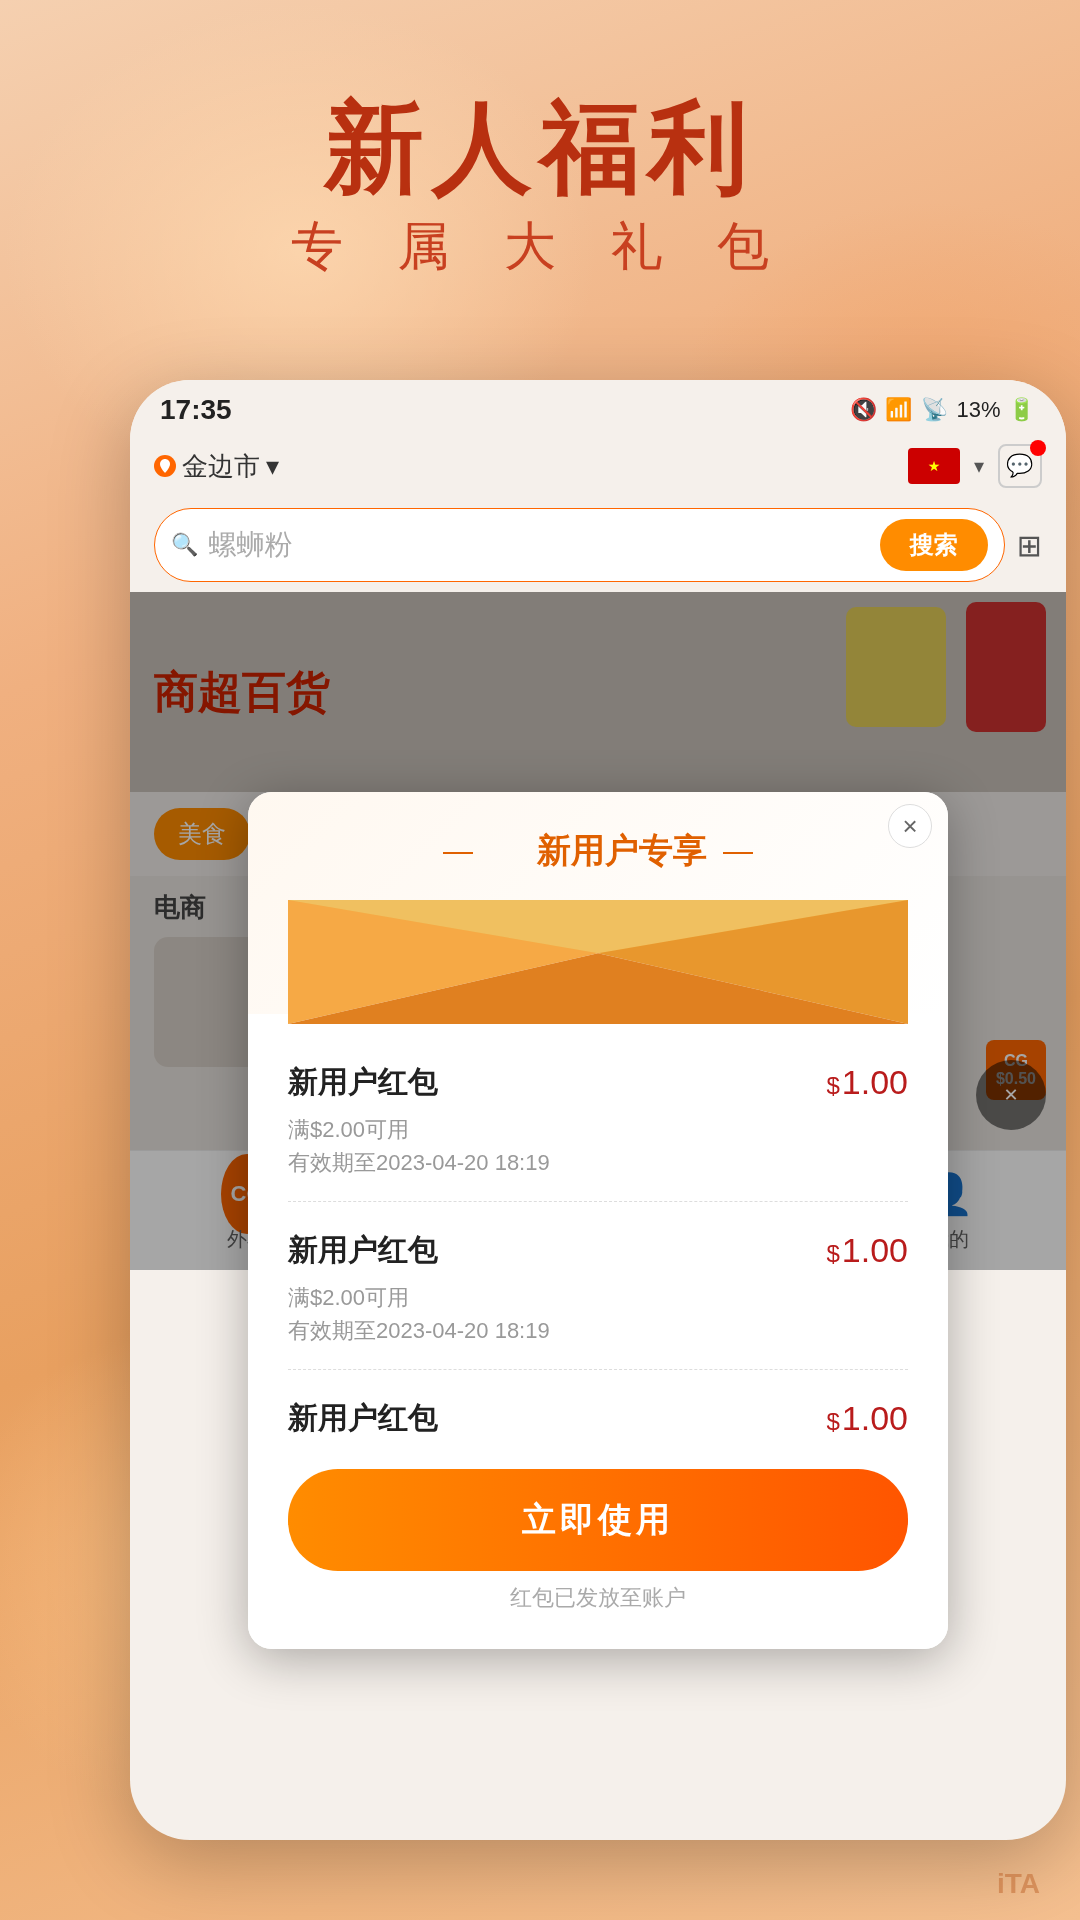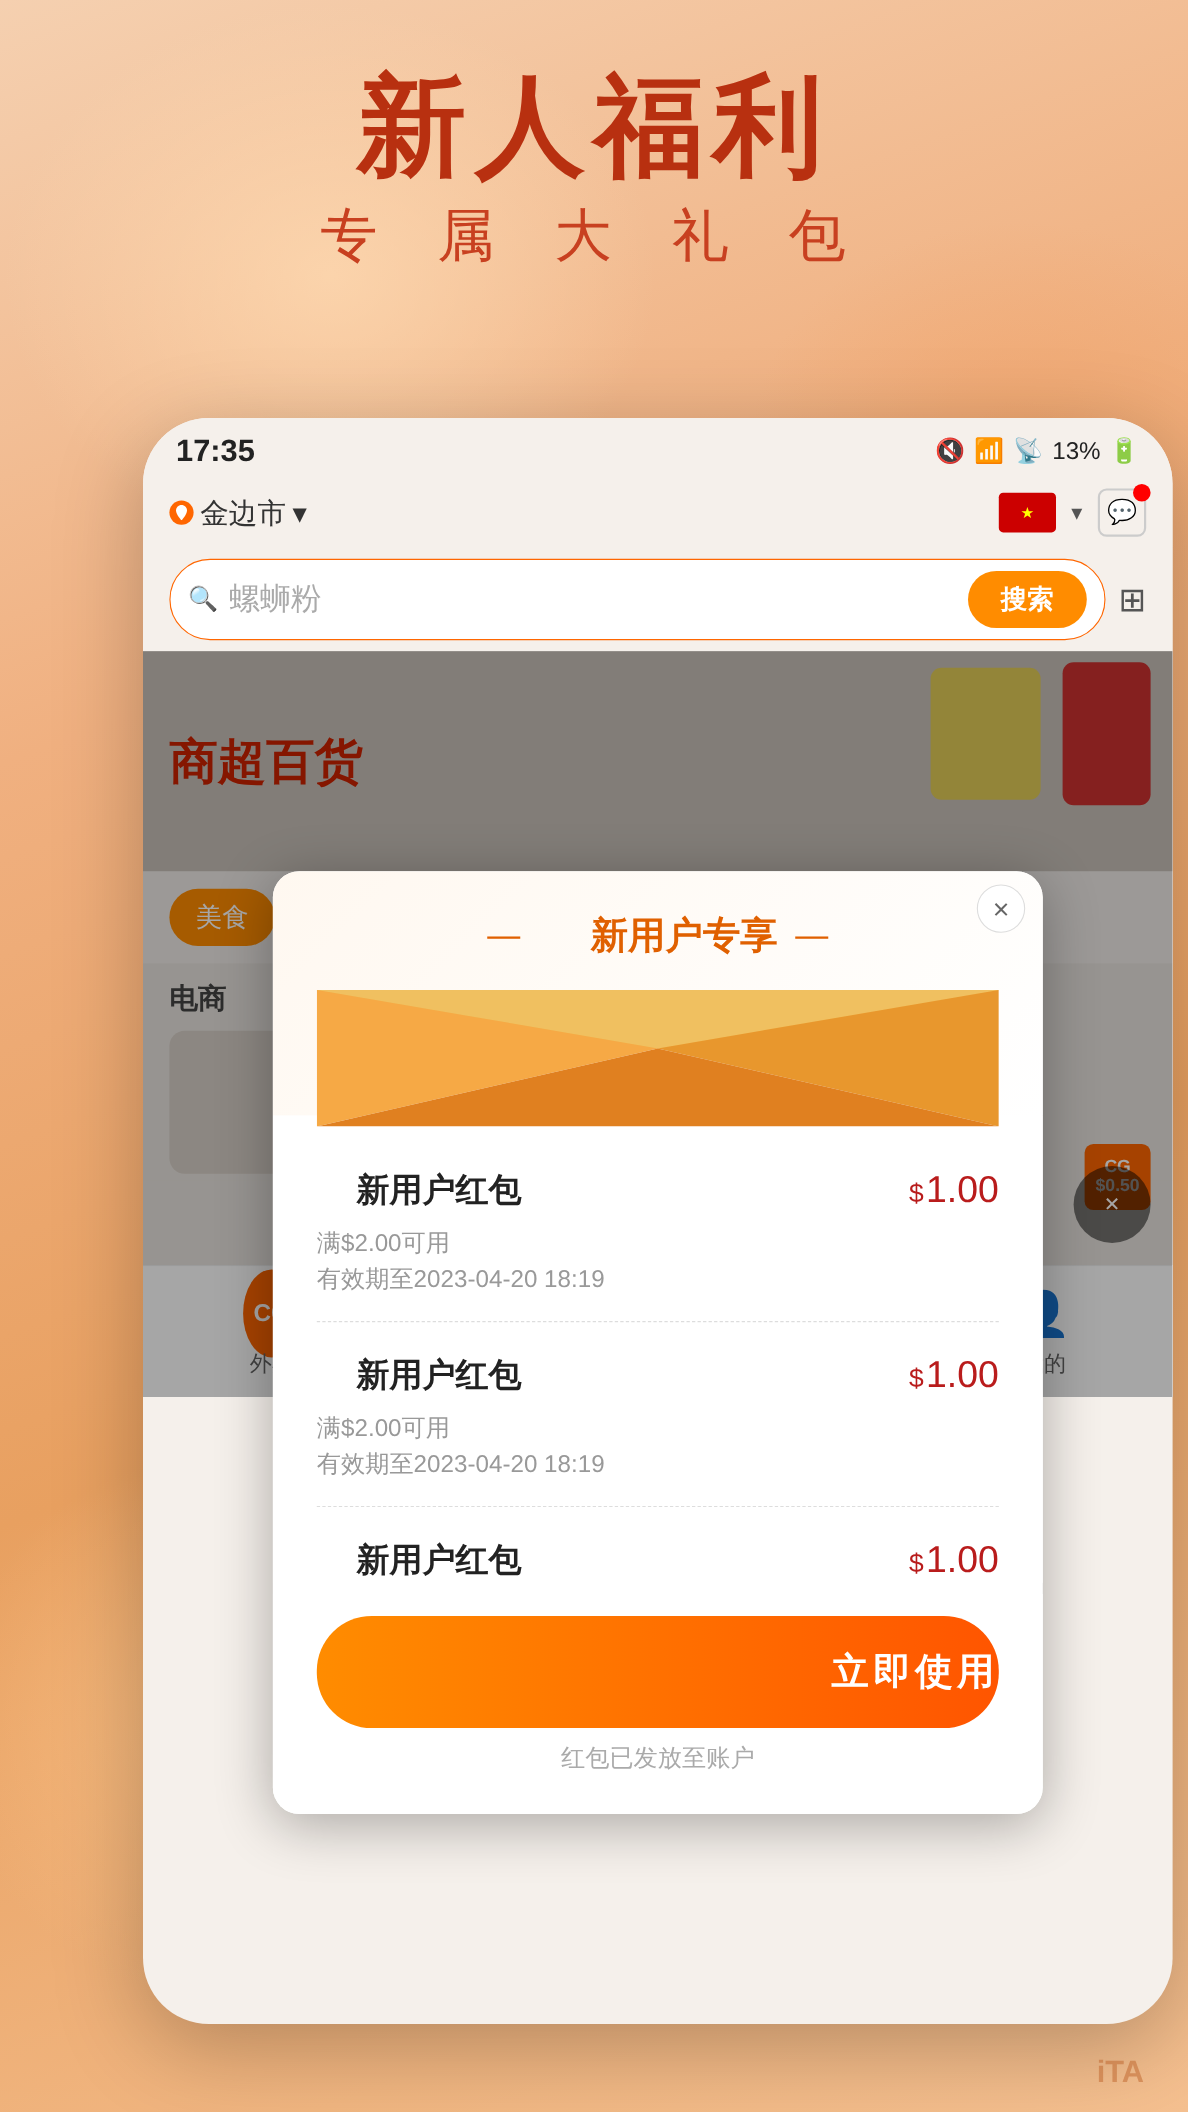--- a/index.html
+++ b/index.html
@@ -43,20 +43,21 @@
       left: 0; right: 0;
       text-align: center;
       z-index: 10;
     }
     .header-title {
       font-size: 100px;
       font-weight: 900;
       color: #b83010;
       letter-spacing: 8px;
       line-height: 1.1;
+      margin-top: 32px;
     }
     .header-subtitle {
       font-size: 52px;
       font-weight: 500;
       color: #c84020;
       letter-spacing: 20px;
       margin-top: 10px;
     }
 
     
@@ -351,21 +352,20 @@
     }
     .coupon-card:last-of-type {
       border-bottom: none;
       padding-bottom: 16px;
     }
     .coupon-row1 {
       display: flex;
       align-items: center;
       justify-content: space-between;
       margin-bottom: 10px;
-      margin-left: 36px;
     }
     .coupon-name {
       font-size: 30px;
       font-weight: 600;
       color: #222;
     }
     .coupon-amount {
       font-size: 34px;
       font-weight: 400;
       color: #b91c1c;
@@ -390,21 +390,21 @@
       background: linear-gradient(90deg, #ff8c00, #ff5500);
       color: #fff;
       border: none;
       border-radius: 50px;
       padding: 28px 0;
       font-size: 34px;
       font-weight: 700;
       letter-spacing: 4px;
       cursor: pointer;
       display: block;
-      text-align: right;
+      text-align: center;
     }
     .use-btn-note {
       text-align: center;
       font-size: 22px;
       color: #aaa;
       margin-top: 12px;
       padding-bottom: 20px;
     }
 
     

